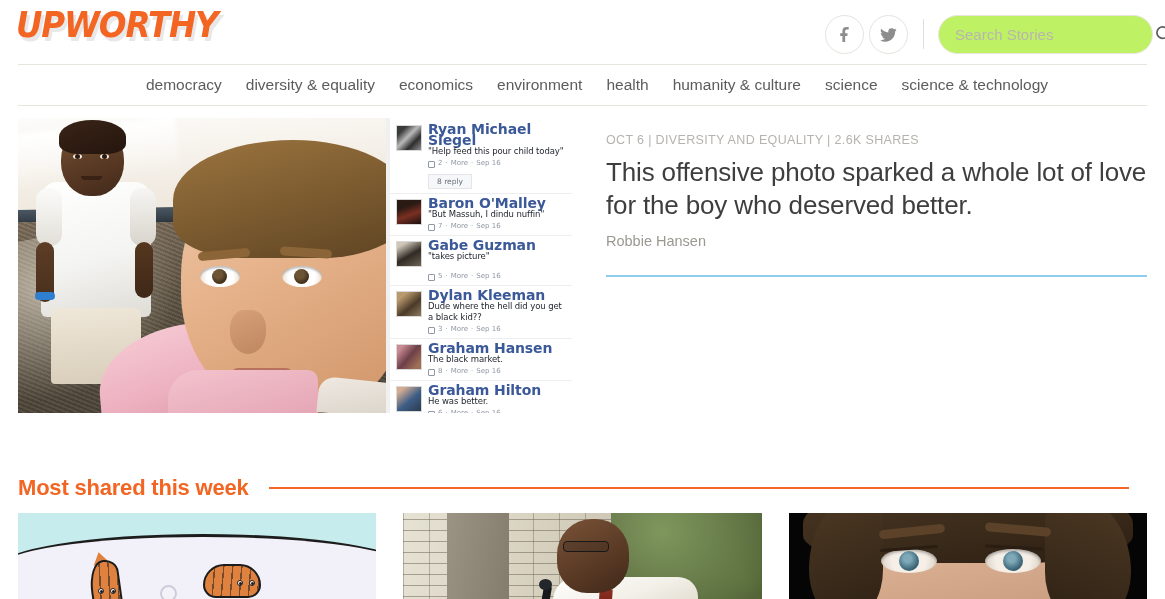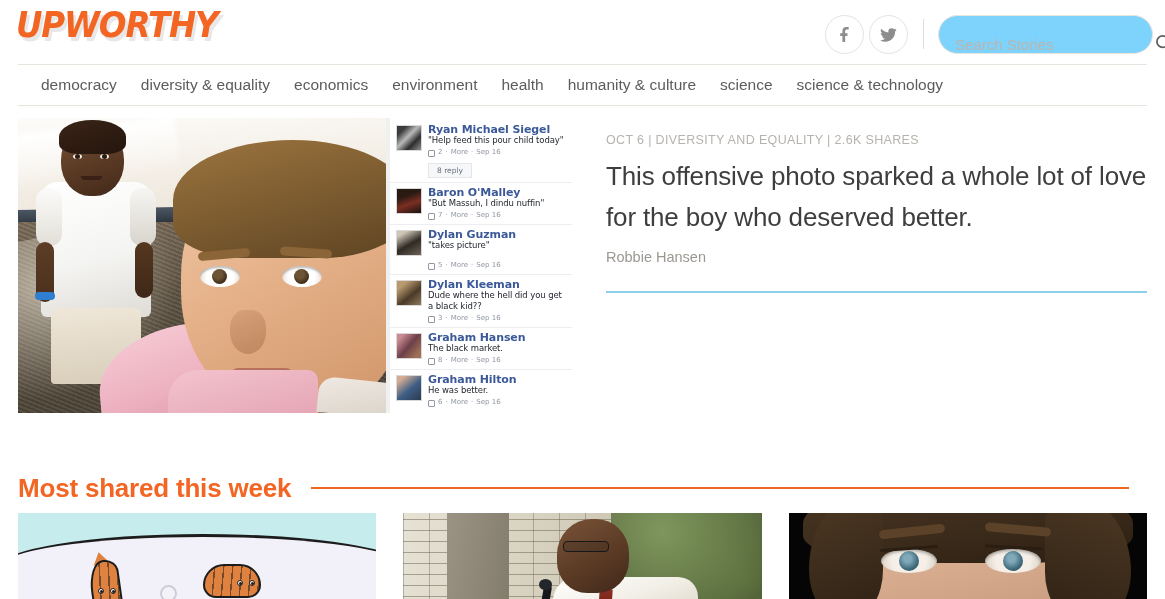--- a/index.html
+++ b/index.html
@@ -53,23 +53,23 @@
   .social-circle svg { display:block; }
   .divider-v {
     width: 1px; height: 30px;
     background: #e0ddd7;
     margin: 0 14px 0 10px;
   }
   .search-pill {
     width: 215px; height: 39px;
     border: 1.5px solid #eae5dd;
     border-radius: 20px;
-    display: flex; align-items: flex-end;
+    display: flex; align-items: center;
     padding: 0 14px 0 16px;
-    background: #7dd3fc;
+    background: #bef264;
   }
   .search-input {
     flex: 1;
     border: none; outline: none;
     font-family: "Liberation Sans", sans-serif;
     font-size: 15px;
     color: #6d6d6d;
     background: transparent;
   }
   .search-input::placeholder { color: #b9b5af; }
@@ -81,20 +81,21 @@
     height: 1px; background: #e7e3dd;
   }
 
   
   .nav {
     position: absolute;
     top: 65px; left: 0; right: 0;
     height: 40px;
     display: flex;
     align-items: center;
+    justify-content: center;
     padding-left: 29px;
   }
   .nav-item {
     font-size: 15.5px;
     color: #5c5c5c;
     margin: 0 12px;
     text-decoration: none;
     white-space: nowrap;
     cursor: pointer;
   }
@@ -247,21 +248,21 @@
     background: #6b6b6b;
     border: 1px solid #d8d8d8;
   }
   .fb-av.a1 { background: linear-gradient(135deg,#3b3b3b 20%,#b9b9b9 45%,#2e2e2e 70%, #8f8f8f 100%); }
   .fb-av.a2 { background: linear-gradient(160deg,#2a1a14 30%,#7b2f22 60%,#1b1110 100%); }
   .fb-av.a3 { background: linear-gradient(150deg,#cfc6b8 15%,#2f2a24 55%,#6d6356 100%); }
   .fb-av.a4 { background: linear-gradient(140deg,#b99a6e 20%,#4b3a28 60%,#8d7a5e 100%); }
   .fb-av.a5 { background: linear-gradient(130deg,#c98a93 15%,#6d3f48 50%,#9e6f55 85%); }
   .fb-av.a6 { background: linear-gradient(140deg,#d3ac92 15%,#3e5e86 55%,#2c3b4f 100%); }
   .fb-name {
-    font-size: 11px; font-weight: bold; color: #3b5998;
+    font-size: 14px; font-weight: bold; color: #3b5998;
     line-height: 11px; letter-spacing: -0.1px;
   }
   .fb-text {
     font-size: 8.5px; color: #1d2129; line-height: 11px;
     letter-spacing: -0.1px;
   }
   .fb-meta {
     font-size: 7px; color: #9197a3; line-height: 11px; margin-top: 1px;
     display: flex; align-items: center; gap: 3px;
   }
@@ -284,21 +285,21 @@
   }
   .hero-meta {
     font-size: 12.5px;
     color: #b6b3ae;
     letter-spacing: 0.35px;
     text-transform: uppercase;
     margin-bottom: 9px;
   }
   .hero-title {
     font-size: 26px;
-    line-height: 41px;
+    line-height: 33px;
     color: #3e3e3e;
     font-weight: normal;
     letter-spacing: -0.15px;
     cursor: pointer;
     margin-bottom: 11px;
   }
   .hero-byline {
     font-size: 14.5px;
     color: #9b9892;
   }
@@ -313,21 +314,21 @@
     position: absolute;
     left: 18px; top: 470px;
     width: 1129px;
   }
   .section-head {
     display: flex;
     align-items: center;
     height: 36px;
   }
   .section-title {
-    font-size: 26px;
+    font-size: 22px;
     font-weight: bold;
     color: #f26522;
     white-space: nowrap;
     letter-spacing: -0.2px;
   }
   .section-line {
     flex: 1;
     height: 1.5px;
     background: #f26522;
     margin-left: 20px;
@@ -595,21 +596,21 @@
               <span>7</span>
               <span>·</span>
               <span>More</span>
               <span>·</span>
               <span>Sep 16</span>
             </div>
           </div>
 
           <div class="fb-c">
             <div class="fb-av a3"></div>
-            <div class="fb-name">Dylan Guzman</div>
+            <div class="fb-name">Gabe Guzman</div>
             <div class="fb-text">"takes picture"</div>
             <div class="fb-meta" style="margin-top:9px;">
               <span class="fb-thumbicon"></span>
               <span>5</span>
               <span>·</span>
               <span>More</span>
               <span>·</span>
               <span>Sep 16</span>
             </div>
           </div>

